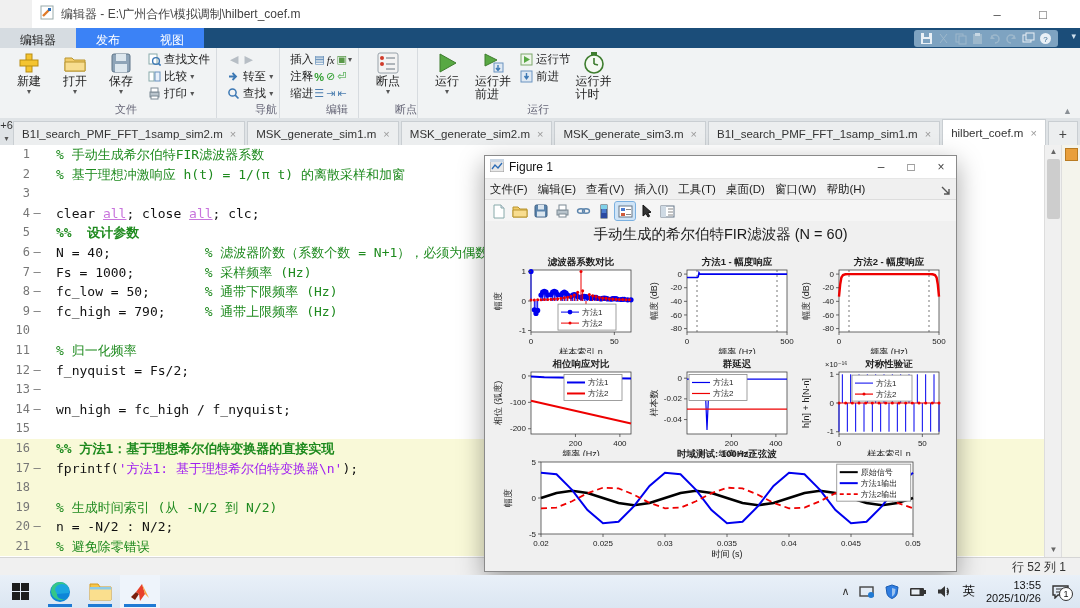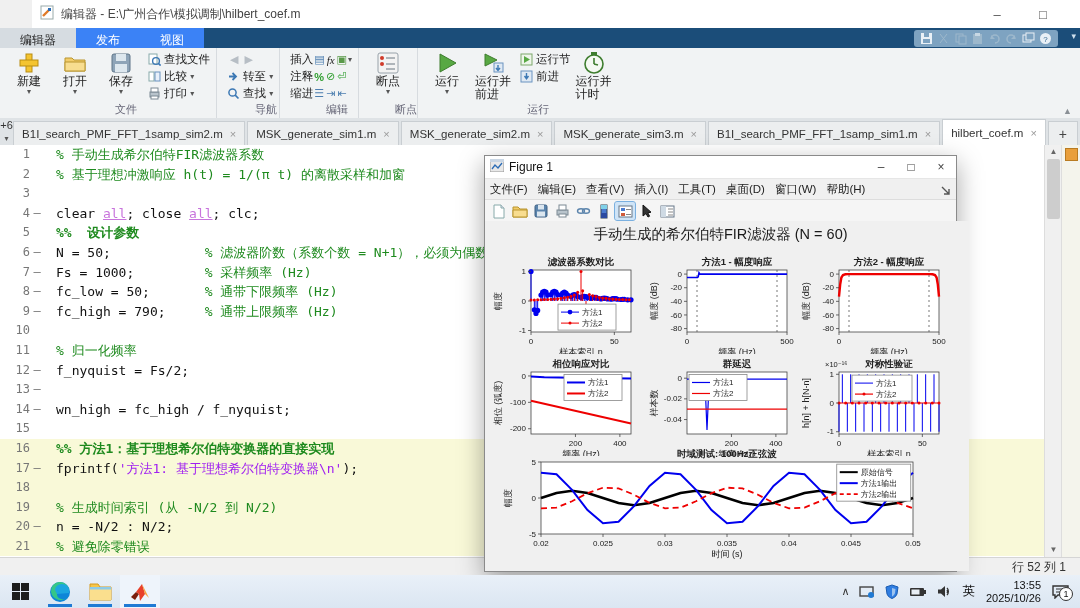--- a/index.html
+++ b/index.html
@@ -65,21 +65,21 @@
   #figwin{position:absolute;left:484px;top:155px;width:473px;height:417px;background:#f0f0f0;border:1px solid #8a8a8a;box-shadow:0 8px 24px rgba(0,0,0,.35);box-sizing:border-box;}
   #figtitle{height:22px;background:#ffffff;display:flex;align-items:center;border-bottom:1px solid #e6e6e6;}
   #figtitle .ftext{font-size:12px;color:#111;margin-left:5px;}
   .fctrl{width:30px;height:22px;display:flex;align-items:center;justify-content:center;color:#444;font-size:12px;}
   #figmenu{height:20px;background:#f0f0f0;border-bottom:1px solid #ddd;display:flex;align-items:center;position:relative;}
   .fmenu-item{font-size:11.5px;color:#222;padding:0 5px;}
   #figmenu .dock{position:absolute;right:5px;top:3px;}
   #figtools{height:22px;background:#f5f5f5;border-bottom:1px solid #d8d8d8;display:flex;align-items:center;padding-left:4px;}
   .fticon{width:20px;height:18px;display:flex;align-items:center;justify-content:center;margin-right:1px;border-radius:2px;}
   .fticon.selected{background:#cfe4f7;outline:1px solid #7ab0e0;}
-  #figcanvas{position:absolute;left:0;top:65px;width:471px;height:350px;background:#f0f0f0;padding-left:13px;}
+  #figcanvas{position:absolute;left:0;top:65px;width:471px;height:350px;background:#f0f0f0;}
   #suptitle{position:absolute;left:0;top:4px;width:471px;text-align:center;font-size:14.5px;color:#1a1a1a;}
   .subplot{position:absolute;}
   
   #taskbar{position:absolute;left:0;top:575px;width:1080px;height:33px;background:linear-gradient(180deg,#e9f0f8,#dbe6f2);display:flex;align-items:center;}
   .tbicon{width:40px;height:33px;display:flex;align-items:center;justify-content:center;position:relative;}
   .tbicon .underline{position:absolute;bottom:1px;left:8px;right:8px;height:3px;background:#1f7ad4;}
   .tbicon.activeapp{background:#eef4fb;}
   #tray{position:absolute;right:6px;top:0;height:33px;display:flex;align-items:center;}
   .trayicon{margin:0 5px;display:flex;align-items:center;justify-content:center;color:#222;}
   #clock{font-size:11px;color:#111;text-align:right;line-height:13px;margin:0 6px;}
@@ -380,21 +380,21 @@
     <div class="ftab newtab">+</div>
   </div>
 
   <div id="editor">
     <div id="code">
         <div class="cline"><span class="lnum">1</span><span class="lexec"></span><span class="lbody"><span class="tok-cmt">% 手动生成希尔伯特FIR滤波器系数</span></span></div>
         <div class="cline"><span class="lnum">2</span><span class="lexec"></span><span class="lbody"><span class="tok-cmt">% 基于理想冲激响应 h(t) = 1/(π t) 的离散采样和加窗</span></span></div>
         <div class="cline"><span class="lnum">3</span><span class="lexec"></span><span class="lbody"></span></div>
         <div class="cline"><span class="lnum">4</span><span class="lexec">–</span><span class="lbody"><span class="tok-code">clear </span><span class="tok-fn">all</span><span class="tok-code">; close </span><span class="tok-fn">all</span><span class="tok-code">; clc;</span></span></div>
         <div class="cline"><span class="lnum">5</span><span class="lexec"></span><span class="lbody"><span class="tok-sec">%%  设计参数</span></span></div>
-        <div class="cline"><span class="lnum">6</span><span class="lexec">–</span><span class="lbody"><span class="tok-code">N = 50;            </span><span class="tok-cmt">% 滤波器阶数（系数个数 = N+1），必须为偶数</span></span></div>
+        <div class="cline"><span class="lnum">6</span><span class="lexec">–</span><span class="lbody"><span class="tok-code">N = 40;            </span><span class="tok-cmt">% 滤波器阶数（系数个数 = N+1），必须为偶数</span></span></div>
         <div class="cline"><span class="lnum">7</span><span class="lexec">–</span><span class="lbody"><span class="tok-code">Fs = 1000;         </span><span class="tok-cmt">% 采样频率 (Hz)</span></span></div>
         <div class="cline"><span class="lnum">8</span><span class="lexec">–</span><span class="lbody"><span class="tok-code">fc_low = 50;       </span><span class="tok-cmt">% 通带下限频率 (Hz)</span></span></div>
         <div class="cline"><span class="lnum">9</span><span class="lexec">–</span><span class="lbody"><span class="tok-code">fc_high = 790;     </span><span class="tok-cmt">% 通带上限频率 (Hz)</span></span></div>
         <div class="cline"><span class="lnum">10</span><span class="lexec"></span><span class="lbody"></span></div>
         <div class="cline"><span class="lnum">11</span><span class="lexec"></span><span class="lbody"><span class="tok-cmt">% 归一化频率</span></span></div>
         <div class="cline"><span class="lnum">12</span><span class="lexec">–</span><span class="lbody"><span class="tok-code">f_nyquist = Fs/2;</span></span></div>
         <div class="cline"><span class="lnum">13</span><span class="lexec">–</span></div>
         <div class="cline"><span class="lnum">14</span><span class="lexec">–</span><span class="lbody"><span class="tok-code">wn_high = fc_high / f_nyquist;</span></span></div>
         <div class="cline"><span class="lnum">15</span><span class="lexec"></span><span class="lbody"></span></div>
         <div class="cline hl"><span class="lnum">16</span><span class="lexec"></span><span class="lbody"><span class="tok-sec">%% 方法1：基于理想希尔伯特变换器的直接实现</span></span></div>

